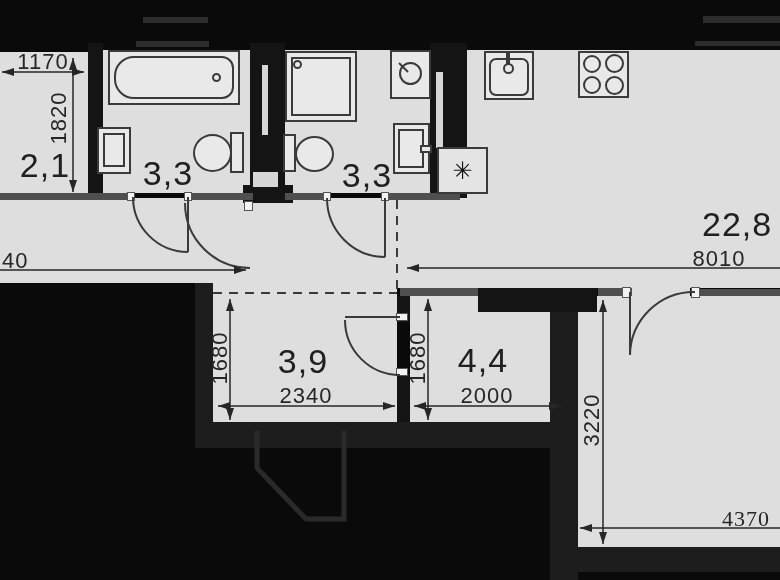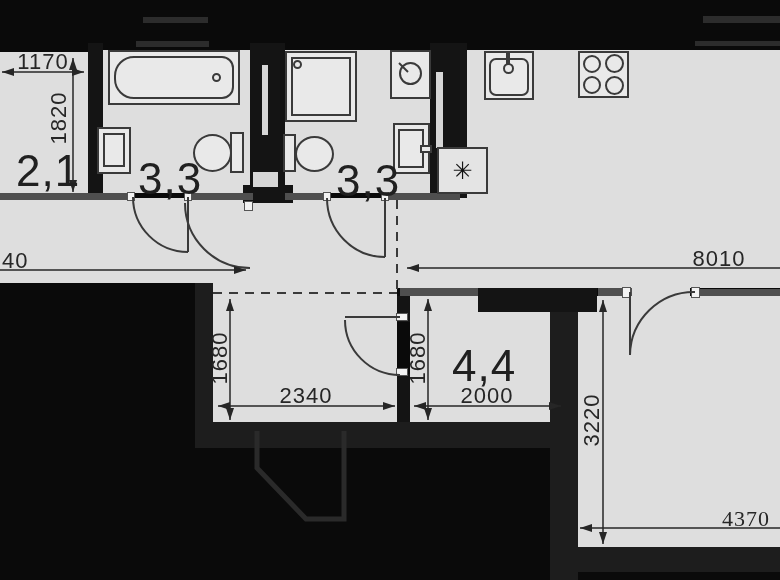--- a/index.html
+++ b/index.html
@@ -9,21 +9,21 @@
   .floor{background:#dedede;}
   .floorlt{background:#d6d6d6;}
   .wallb{background:#141414;}
   .wallg{background:#4f4f4f;}
   .walld{background:#1d1d1d;}
   .wallf{background:#2c2c2c;}
   .jamb{background:#f2f2f2;border:1px solid #555;}
   .fix{border:2px solid #3a3a3a;background:#e9e9e9;}
   .fixin{border:2px solid #3a3a3a;background:transparent;}
   .round{border-radius:50%;}
-  .area{font-size:44px;color:#202020;letter-spacing:1px;white-space:nowrap;}
+  .area{font-size:34px;color:#202020;letter-spacing:1px;white-space:nowrap;}
   .dim{font-size:22px;color:#262626;letter-spacing:1px;white-space:nowrap;}
   .ctr{text-align:center;}
   .rot{transform:translate(-50%,-50%) rotate(-90deg);}
   svg{position:absolute;left:0;top:0;}
   .star{font-size:24px;color:#141414;line-height:44px;text-align:center;}
 </style>
 </head>
 <body>
 
 <div id="plan">
@@ -159,20 +159,22 @@
         <polygon points="561,406 549,402 549,410"></polygon>
       <polygon points="603,300 599,312 607,312"></polygon>
         <polygon points="603,544 599,532 607,532"></polygon>
       <polygon points="580,528 592,524 592,532"></polygon>
     </g>
   </svg>
 
   <div class="abs area ctr" style="left:16px;top:146px;width:58px;">2,1</div>
   <div class="abs area ctr" style="left:138px;top:154px;width:60px;">3,3</div>
   <div class="abs area ctr" style="left:336px;top:156px;width:62px;">3,3</div>
+  <div class="abs area" style="left:702px;top:205px;">22,8</div>
+  <div class="abs area ctr" style="left:272px;top:342px;width:62px;">3,9</div>
   <div class="abs area ctr" style="left:452px;top:341px;width:62px;">4,4</div>
 
   <div class="abs dim ctr" style="left:13px;top:49px;width:60px;">1170</div>
   <div class="abs dim rot" style="left:59px;top:118px;">1820</div>
   <div class="abs dim" style="left:2px;top:248px;">40</div>
   <div class="abs dim ctr" style="left:688px;top:246px;width:62px;">8010</div>
   <div class="abs dim rot" style="left:220px;top:358px;">1680</div>
   <div class="abs dim ctr" style="left:274px;top:383px;width:64px;">2340</div>
   <div class="abs dim rot" style="left:418px;top:358px;">1680</div>
   <div class="abs dim ctr" style="left:456px;top:383px;width:62px;">2000</div>

